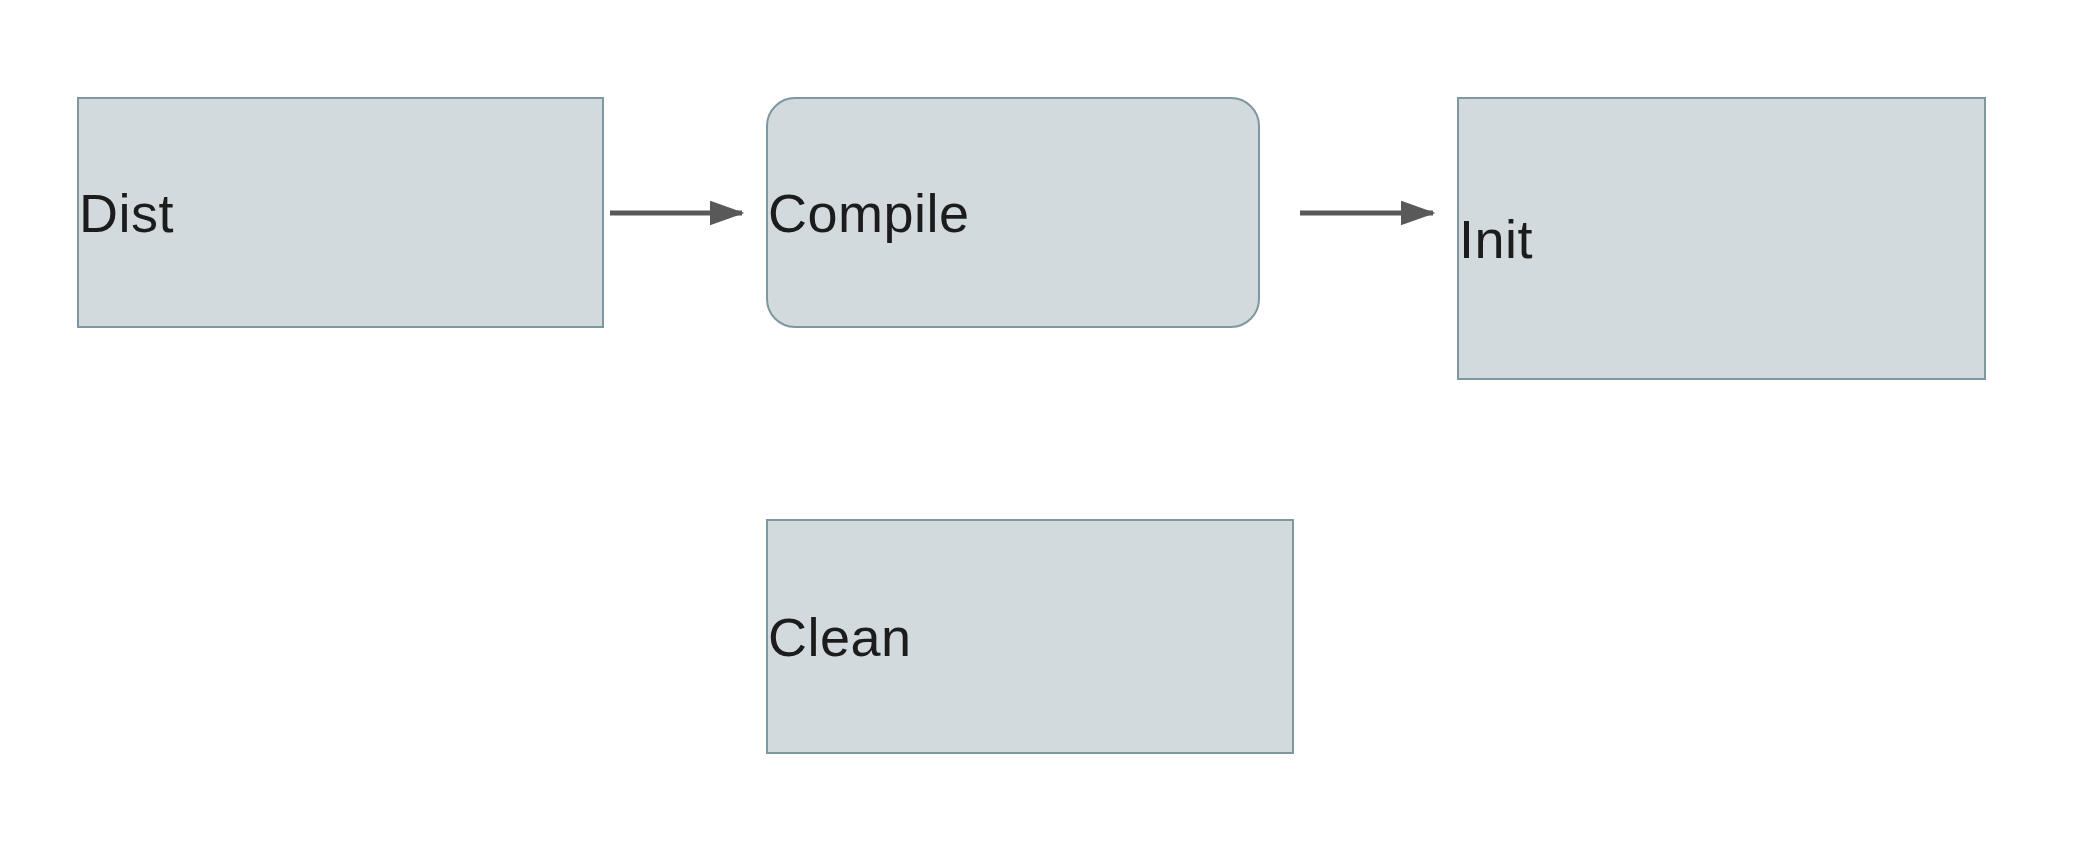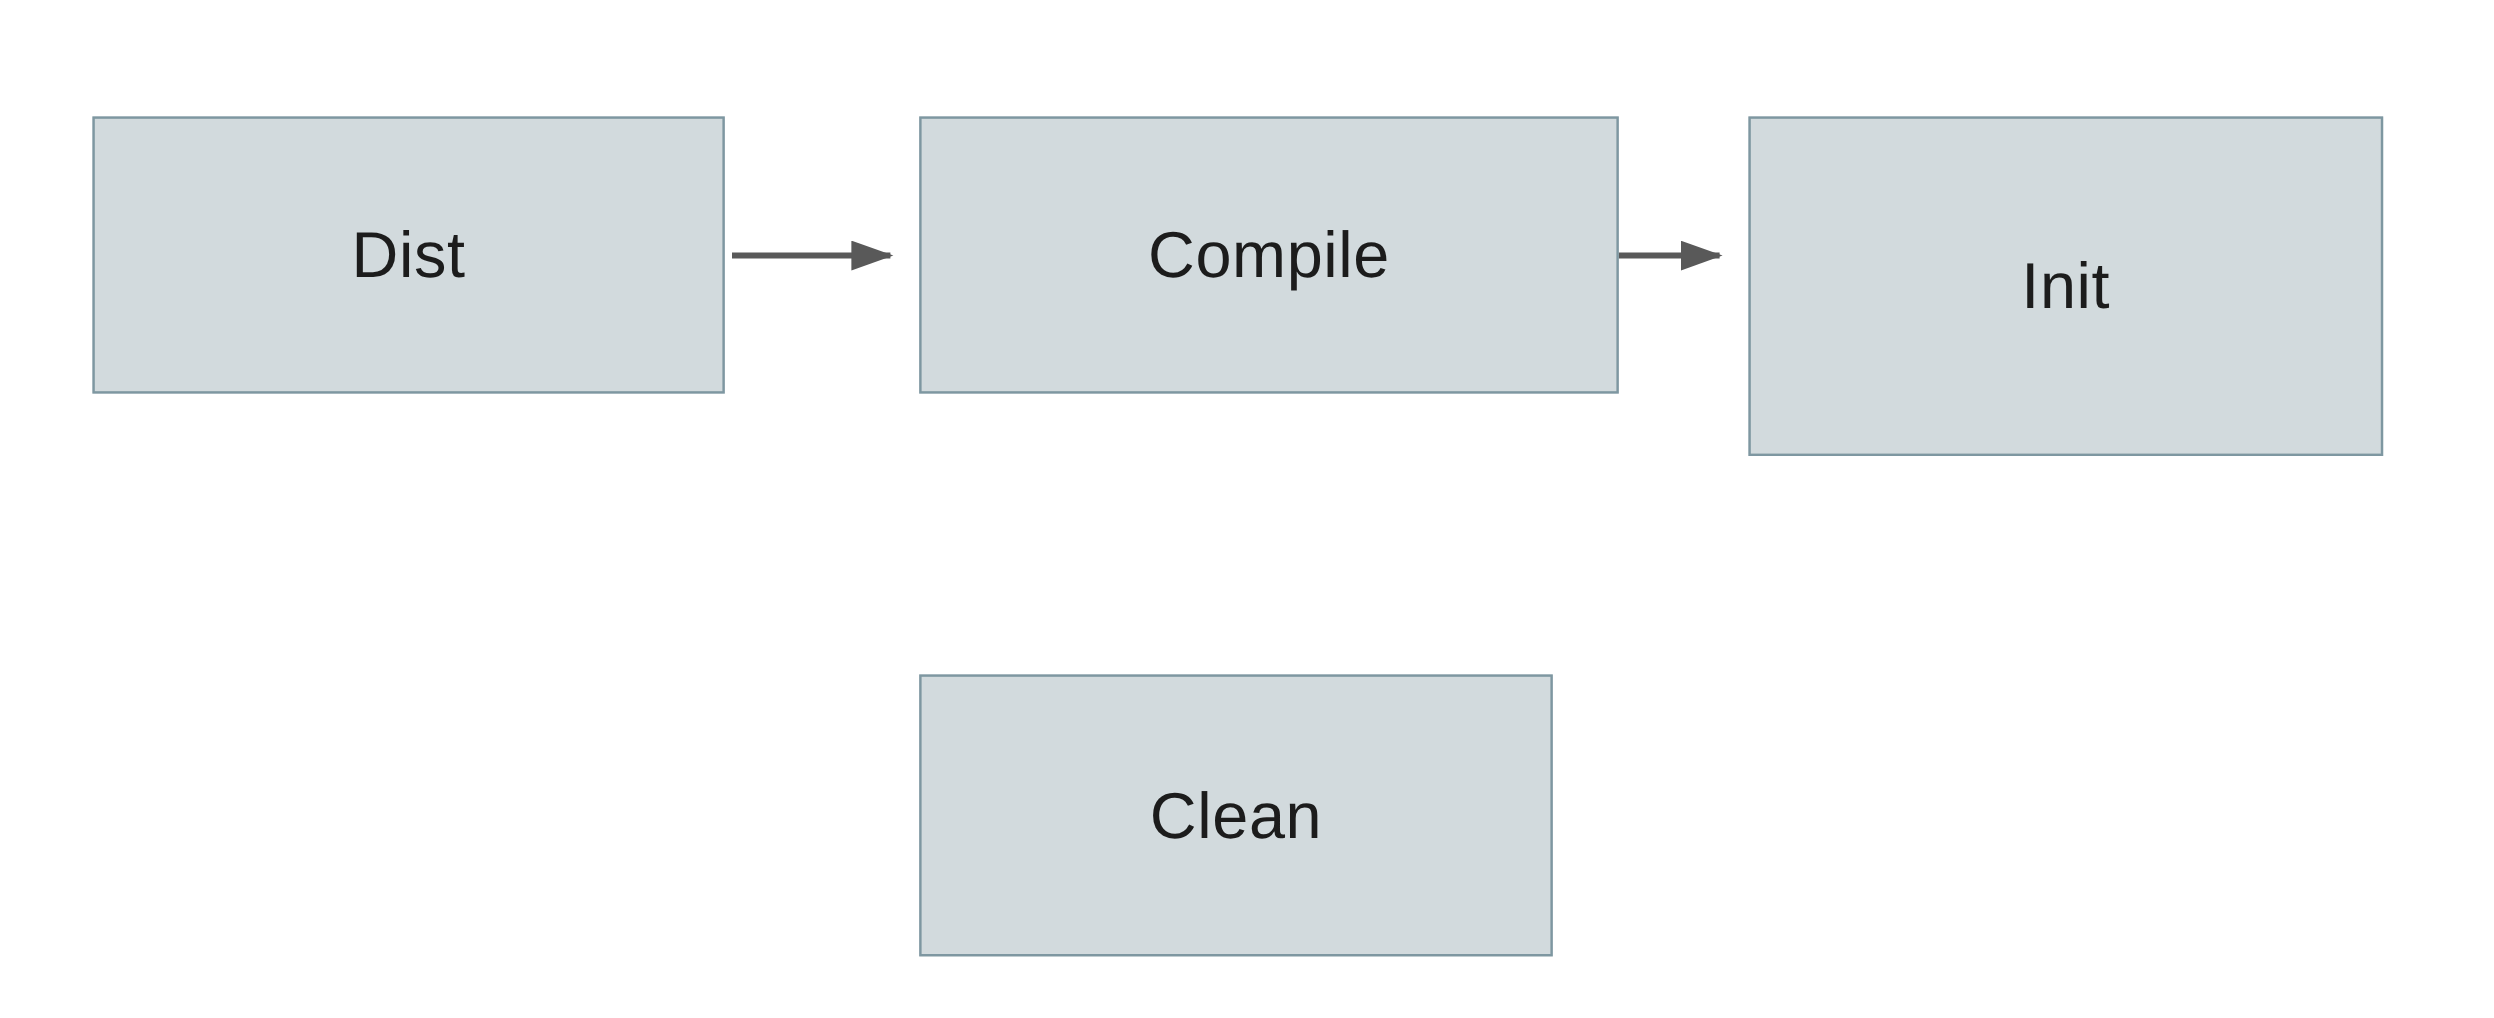--- a/index.html
+++ b/index.html
@@ -13,34 +13,33 @@
     background: #ffffff;
     overflow: hidden;
   }
 
   .node {
     position: absolute;
     background: #d2dadd;
     border: 2px solid #7e97a1;
     display: flex;
     align-items: center;
-    justify-content: center;
   }
 
   .node-label {
     font-size: 54px;
     color: #1c1c1c;
     letter-spacing: 0.5px;
     white-space: nowrap;
   }
 
   #node-dist    { left:  77px; top:  97px; width: 527px; height: 231px; }
-  #node-compile { left: 766px; top:  97px; width: 583px; height: 231px; }
+  #node-compile { left: 766px; top:  97px; width: 494px; height: 231px; border-radius: 29px; }
   #node-init    { left: 1457px; top:  97px; width: 529px; height: 283px; }
-  #node-clean   { left: 766px; top: 519px; width: 528px; height: 235px; margin-top: 43px; }
+  #node-clean   { left: 766px; top: 519px; width: 528px; height: 235px; }
 
   .edges-layer {
     position: absolute;
     left: 0;
     top: 0;
     width: 2078px;
     height: 848px;
     pointer-events: none;
   }
 </style>

